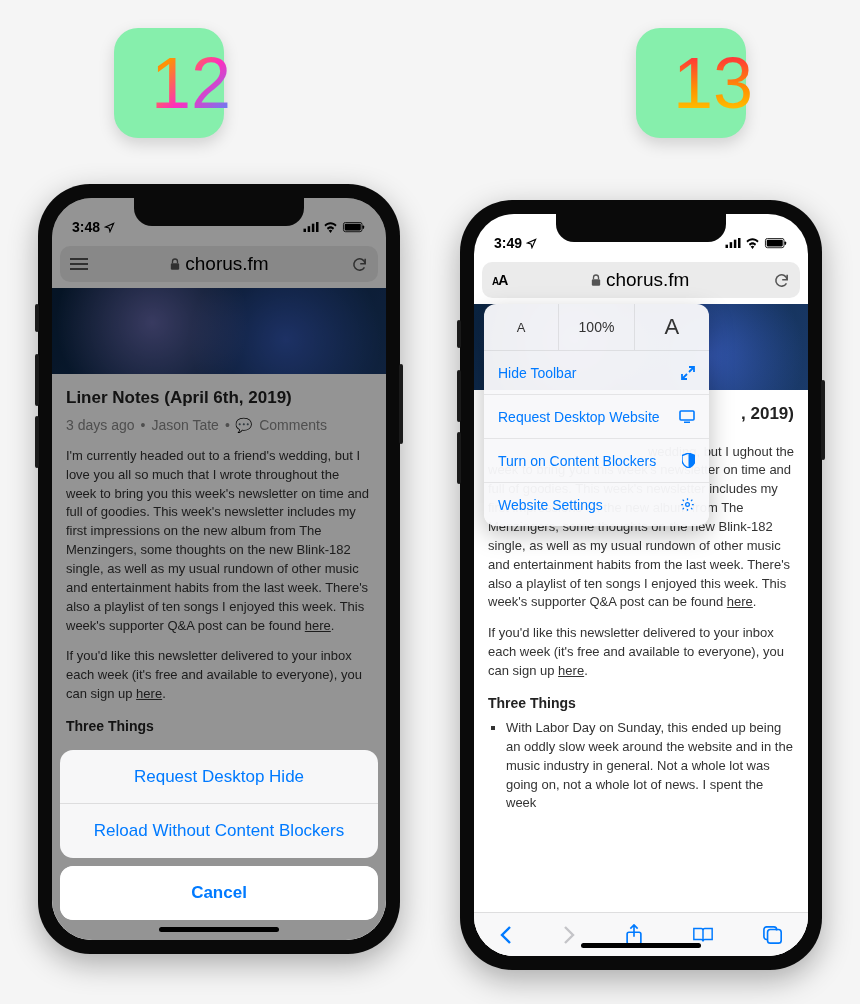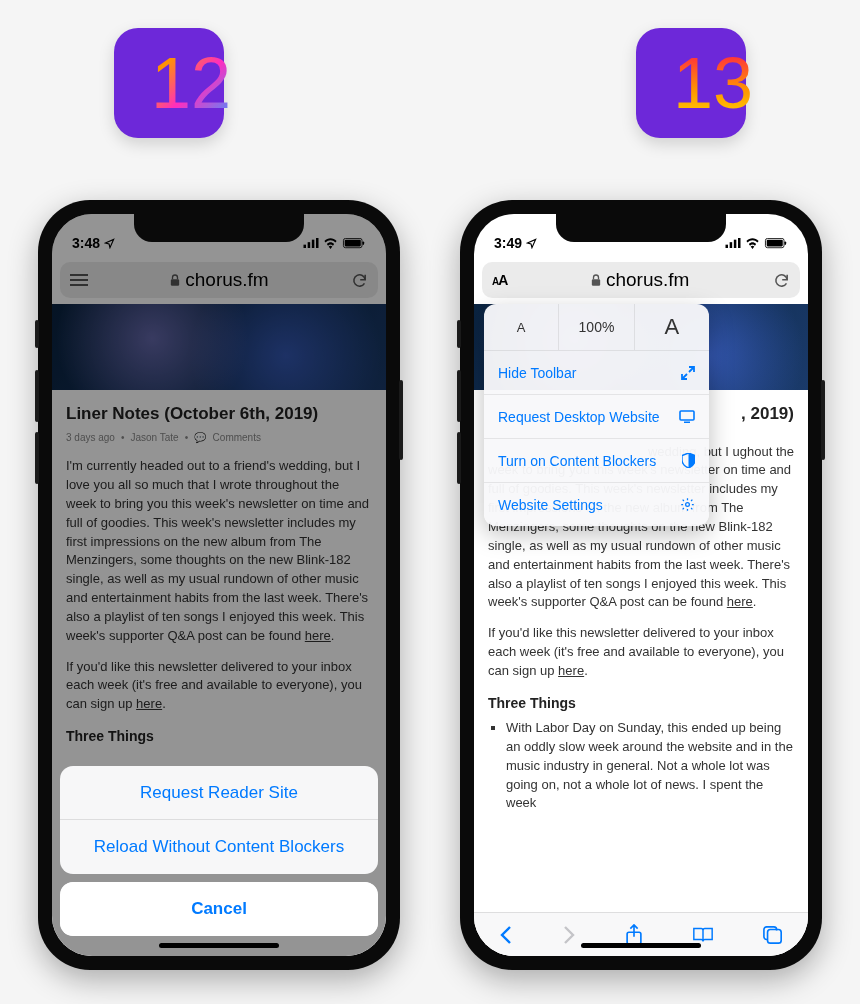--- a/index.html
+++ b/index.html
@@ -6,21 +6,21 @@
   body {
     width: 860px; height: 1004px;
     background: #f5f5f5;
     font-family: -apple-system, "Helvetica Neue", Arial, sans-serif;
     position: relative;
     overflow: hidden;
   }
   .ios-badge {
     position: absolute;
     width: 110px; height: 110px;
-    background: #6d28d9;
+    background: #86efac;
     border-radius: 24px;
     box-shadow: 0 6px 16px rgba(0,0,0,0.15);
     display: flex; align-items: center; justify-content: center;
     font-size: 72px; font-weight: 300; padding-left: 44px;
   }
   .ios-badge span { line-height: 1; }
   #badge12 { top: 28px; left: 114px; }
   #badge13 { top: 28px; right: 114px; }
   .grad12 {
     background: linear-gradient(135deg, #ff2d55 0%, #ff9500 20%, #ff2dbe 55%, #4a90ff 100%);
@@ -32,21 +32,21 @@
   }
 
   .phone {
     position: absolute;
     width: 362px; height: 770px;
     background: #0a0a0a;
     border-radius: 52px;
     padding: 14px;
     box-shadow: 0 10px 30px rgba(0,0,0,0.3);
   }
-  #phone-left { top: 200px; left: 38px; }
+  #phone-left { top: 184px; left: 38px; }
   #phone-right { top: 200px; right: 38px; }
   .side-btn { position:absolute; background:#1a1a1a; border-radius:2px; }
   .btn-l1 { left:-3px; top:120px; width:4px; height:28px; }
   .btn-l2 { left:-3px; top:170px; width:4px; height:52px; }
   .btn-l3 { left:-3px; top:232px; width:4px; height:52px; }
   .btn-r1 { right:-3px; top:180px; width:4px; height:80px; }
 
   .screen {
     width: 100%; height: 100%;
     background: #fff;
@@ -105,21 +105,21 @@
   }
   .hero {
     height: 86px;
     background:
       radial-gradient(circle at 30% 40%, rgba(180,160,255,0.5), transparent 40%),
       radial-gradient(circle at 70% 60%, rgba(80,120,255,0.5), transparent 40%),
       linear-gradient(135deg,#0a2340,#1a3a6a);
     margin: 0 -14px 12px;
   }
   .article-title { font-size: 17px; font-weight: 700; color:#222; margin-bottom:4px;}
-  .meta { font-size: 10px; color:#888; margin-bottom:12px; display:flex; gap:6px; align-items:center;}
+  .meta { font-size: 14px; color:#888; margin-bottom:12px; display:flex; gap:6px; align-items:center;}
   .body p { margin-bottom: 12px; }
   .body u { text-decoration: underline; }
   .subhead { font-weight:700; font-size:14px; margin-top:8px; margin-bottom:6px; color:#222;}
   ul.list { list-style: square; padding-left: 18px; }
 
   
   .action-sheet {
     position:absolute; left:8px; right:8px; bottom:12px;
     z-index:40;
   }
@@ -252,38 +252,38 @@
       <span class="icon">
         <svg width="17" height="17" viewBox="0 0 24 24" fill="none" stroke="#555" stroke-width="2.2">
             <path d="M20 11A8 8 0 1 0 19 16"></path>
             <path d="M20 4v7h-7"></path>
           </svg>
       </span>
     </div>
 
     <div class="page">
       <div class="hero"></div>
-      <div class="article-title">Liner Notes (October 6th, 2019)</div>
+      <div class="article-title">Liner Notes (April 6th, 2019)</div>
       <div class="meta">
         <span>3 days ago</span>•<span>Jason Tate</span>•
         <span>💬</span>
         <span>Comments</span>
       </div>
       <div class="body">
         <p><span>I'm currently headed out to a friend's wedding, but I love you all so much that I wrote throughout the week to bring you this week's newsletter on time and full of goodies. This week's newsletter includes my first impressions on the new album from The Menzingers, some thoughts on the new Blink-182 single, as well as my usual rundown of other music and entertainment habits from the last week. There's also a playlist of ten songs I enjoyed this week. This week's supporter Q&amp;A post can be found </span><u>here</u>.</p>
         <p><span>If you'd like this newsletter delivered to your inbox each week (it's free and available to everyone), you can sign up </span><u>here</u>.</p>
         <div class="subhead">Three Things</div>
       </div>
     </div>
 
     <div class="dim-overlay"></div>
 
     <div class="action-sheet">
       <div class="as-group">
-        <div class="as-item">Request Reader Site</div>
+        <div class="as-item">Request Desktop Hide</div>
         <div class="as-item">Reload Without Content Blockers</div>
       </div>
       <div class="as-group">
         <div class="as-item as-cancel">Cancel</div>
       </div>
     </div>
   </div>
 </div>
 
 <div class="phone" id="phone-right">

